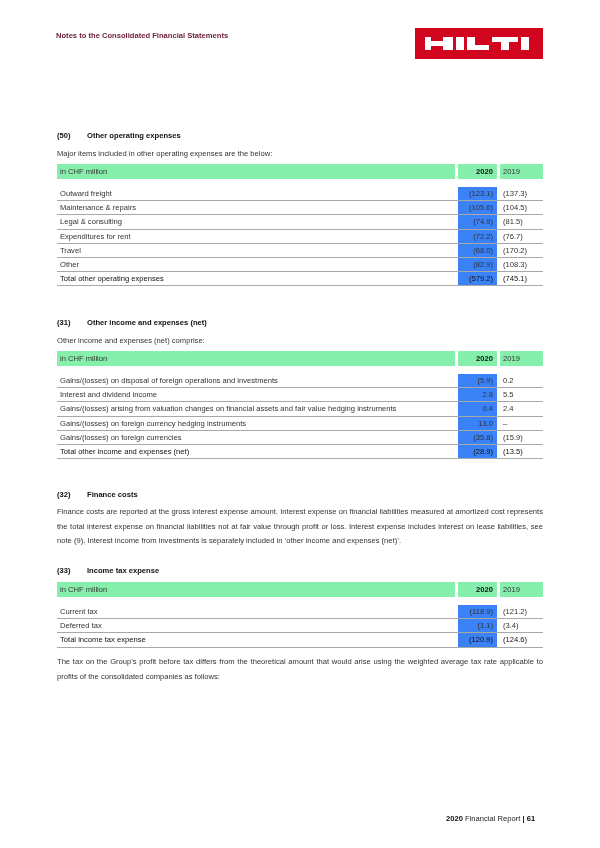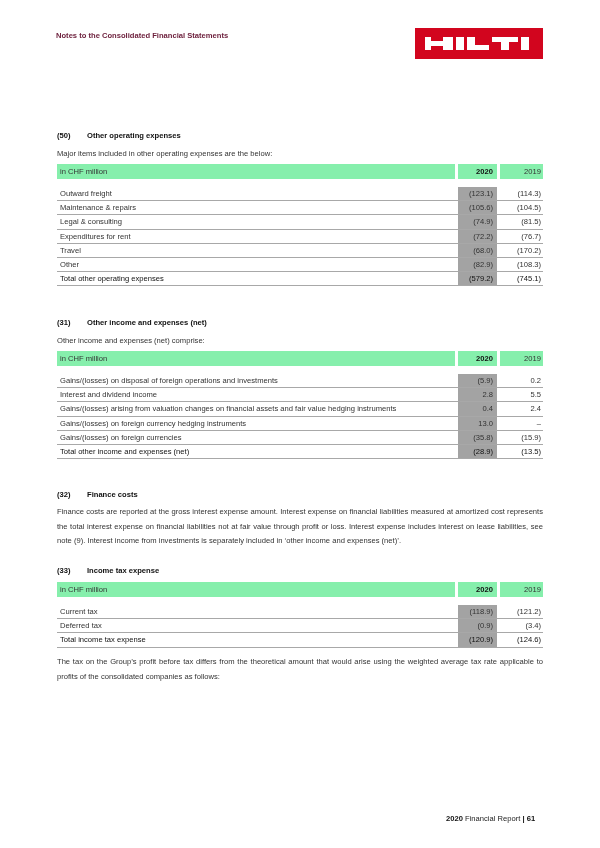--- a/index.html
+++ b/index.html
@@ -27,29 +27,29 @@
     position: absolute; left: 57px; width: 486px;
     font-size: 7.6px; line-height: 14.5px; color: #333; text-align: justify;
   }
   table.fin {
     position: absolute; left: 57px; width: 486px;
     border-collapse: collapse; font-size: 7.6px; color: #333;
   }
   table.fin td { padding: 0 3px; height: 13.2px; line-height: 13.2px; white-space: nowrap; }
   table.fin td.lbl { width: 392px; }
   table.fin td.c20 { width: 32px; text-align: right; padding-right: 4px; }
-  table.fin td.c19 { width: 38px; text-align: right; padding-right: 2px; }
+  table.fin td.c19 { width: 38px; padding-right: 2px; }
   table.fin td.gap { width: 3px; padding: 0; }
   table.fin tr.hdr td { background: #86efac; height: 15px; line-height: 15px; }
   table.fin tr.hdr td.gap { background: #ffffff; }
   table.fin tr.hdr td.c20 { font-weight: bold; color: #111; }
   table.fin tr.spacer td { height: 8px; line-height: 8px; }
   table.fin tr.row td { border-bottom: 1px solid #a8a8a8; }
   table.fin tr.row td.gap { border-bottom: 1px solid #a8a8a8; }
-  table.fin tr.row td.c20 { background: #a3a3a3; }
+  table.fin tr.row td.c20 { background: #3b82f6; }
   table.fin tr.total td { font-weight: normal; color: #111; }
   .footer {
     position: absolute; left: 446px; top: 814px; font-size: 7.6px; color: #222;
   }
   .footer b { color: #111; }
 </style>
 </head>
 <body>
 
 <div class="header-title">Notes to the Consolidated Financial Statements</div>
@@ -91,21 +91,21 @@
         <td class="gap"></td>
         <td class="c20"></td>
         <td class="gap"></td>
         <td class="c19"></td>
       </tr>
   <tr class="row">
         <td class="lbl">Outward freight</td>
         <td class="gap"></td>
         <td class="c20">(123.1)</td>
         <td class="gap"></td>
-        <td class="c19">(114.3)</td>
+        <td class="c19">(137.3)</td>
       </tr>
   <tr class="row">
         <td class="lbl">Maintenance &amp; repairs</td>
         <td class="gap"></td>
         <td class="c20">(105.6)</td>
         <td class="gap"></td>
         <td class="c19">(104.5)</td>
       </tr>
   <tr class="row">
         <td class="lbl">Legal &amp; consulting</td>
@@ -237,21 +237,21 @@
   <tr class="row">
         <td class="lbl">Current tax</td>
         <td class="gap"></td>
         <td class="c20">(118.9)</td>
         <td class="gap"></td>
         <td class="c19">(121.2)</td>
       </tr>
   <tr class="row">
         <td class="lbl">Deferred tax</td>
         <td class="gap"></td>
-        <td class="c20">(0.9)</td>
+        <td class="c20">(1.1)</td>
         <td class="gap"></td>
         <td class="c19">(3.4)</td>
       </tr>
   <tr class="row total">
         <td class="lbl">Total income tax expense</td>
         <td class="gap"></td>
         <td class="c20">(120.9)</td>
         <td class="gap"></td>
         <td class="c19">(124.6)</td>
       </tr>

